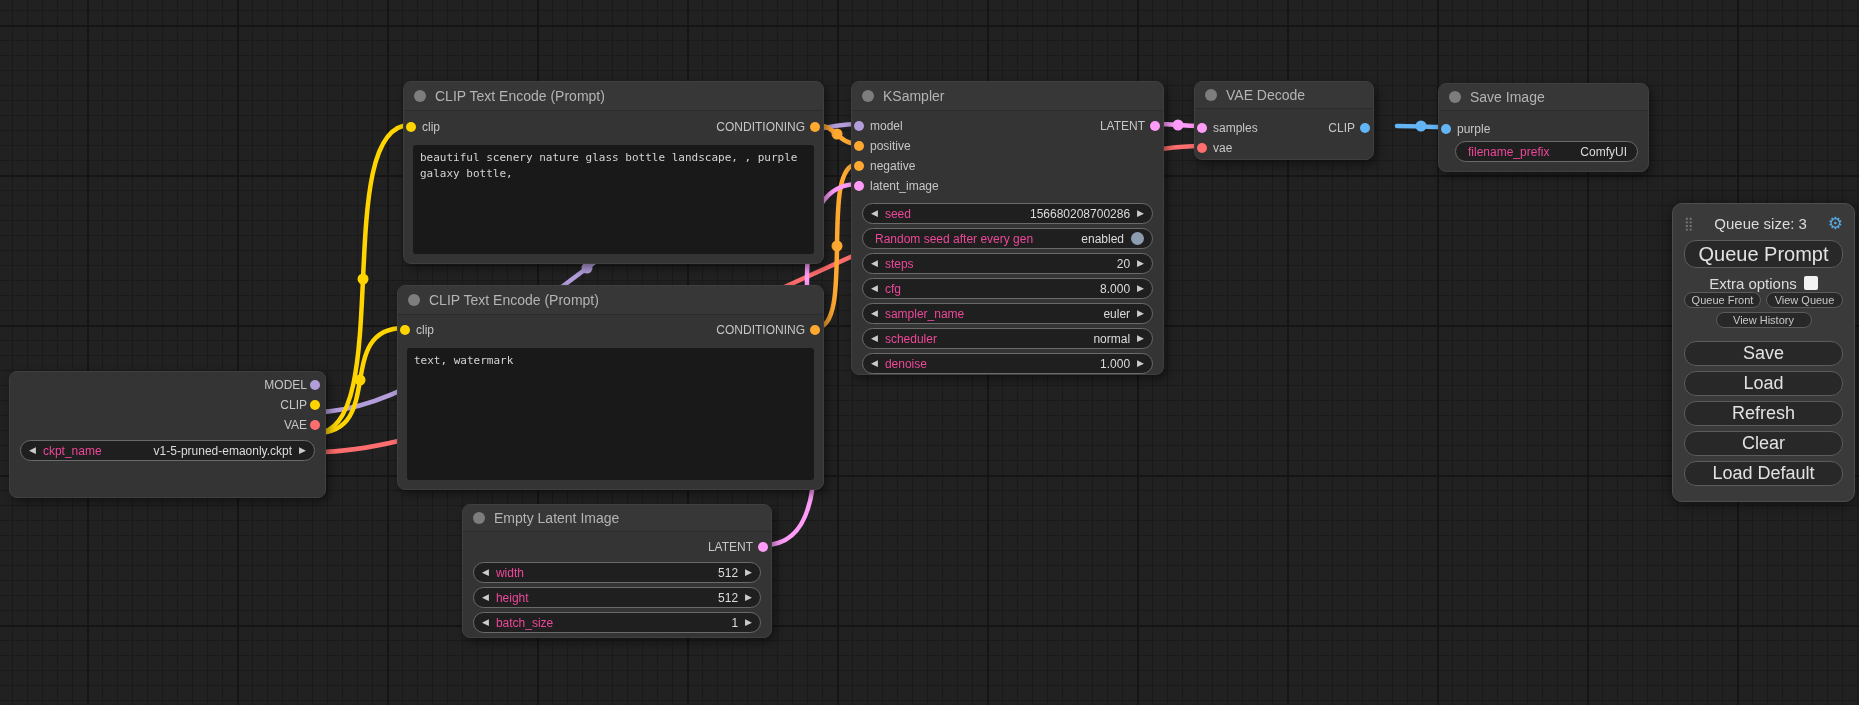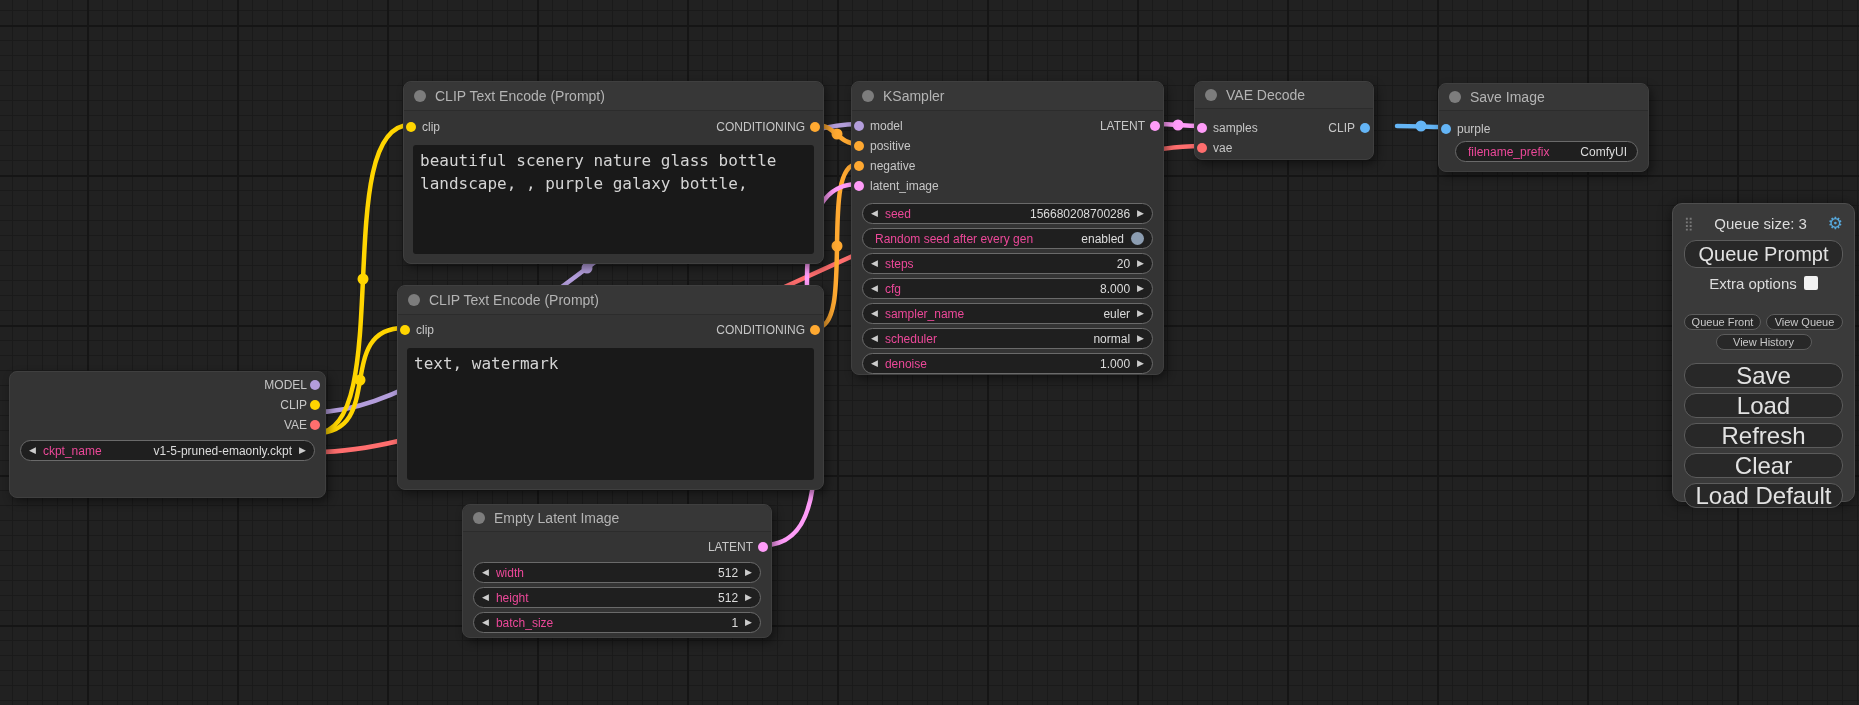--- a/index.html
+++ b/index.html
@@ -55,44 +55,44 @@
   }
   .warr{font-size:9px;color:#cccccc;flex:0 0 auto;line-height:1;}
   .wlabel{margin-left:7px;flex:1;color:#ec4899;}
   .wlabel.pad{margin-left:4px;}
   .wvalue{margin-right:7px;color:#dcdcdc;}
   .wvalue.last{margin-right:2px;}
   .toggle{width:13px;height:13px;border-radius:50%;background:#8c9db1;flex:0 0 auto;margin-left:5px;}
 
   .prompt{
     flex:1;margin:7px 9px 9px;background:#191919;border-radius:3px;
-    padding:5px 7px;font-family:"DejaVu Sans Mono", monospace;font-size:16px;
+    padding:5px 7px;font-family:"DejaVu Sans Mono", monospace;font-size:11px;
     line-height:1.42;color:#d4d4d4;white-space:pre-wrap;word-break:break-word;overflow:hidden;
   }
 
   #menu{
     position:absolute;left:1672px;top:203px;width:183px;height:299px;z-index:3;box-sizing:border-box;
     background:#3a3a3a;border:1px solid #4e4e4e;border-radius:10px;
     box-shadow:0 2px 14px rgba(0,0,0,.55);
     display:flex;flex-direction:column;align-items:center;padding:8px 11px;
   }
   .mhead{display:flex;align-items:center;width:100%;color:#dcdcdc;font-size:15px;flex:0 0 22px;}
   .drag{color:#787878;font-size:13px;line-height:1;}
   .qsize{flex:1;text-align:center;}
   .gear{color:var(--accent-gear);font-size:17px;line-height:1;}
   .bigbtn{
     width:100%;box-sizing:border-box;height:28px;flex:0 0 28px;margin-top:6px;
     background:#282828;border:1px solid #5c5c5c;border-radius:12px;
     color:#e2e2e2;font-size:20px;display:flex;align-items:center;justify-content:center;white-space:nowrap;
   }
-  .bigbtn.action{height:25px;flex:0 0 25px;font-size:24px;margin-top:5px;}
+  .bigbtn.action{height:25px;flex:0 0 25px;font-size:18px;margin-top:5px;}
   .bigbtn.first-action{margin-top:13px;}
   .extra{display:flex;align-items:center;margin-top:6px;font-size:15px;color:#dcdcdc;flex:0 0 18px;}
   .chk{width:14px;height:14px;background:#f2f2f2;border-radius:2px;margin-left:7px;}
-  .smallrow{display:flex;gap:5px;margin-top:22px;width:100%;flex:0 0 16px;}
+  .smallrow{display:flex;gap:5px;margin-top:0;width:100%;flex:0 0 16px;}
   .smallbtn{
     flex:1;height:16px;box-sizing:border-box;background:#282828;border:1px solid #5c5c5c;border-radius:9px;
     color:#c8c8c8;font-size:11px;display:flex;align-items:center;justify-content:center;white-space:nowrap;
   }
   .smallbtn.history{flex:0 0 auto;width:96px;margin-top:4px;}
 </style>
 </head>
 <body>
 
 <svg id="wires" width="1859" height="705">

